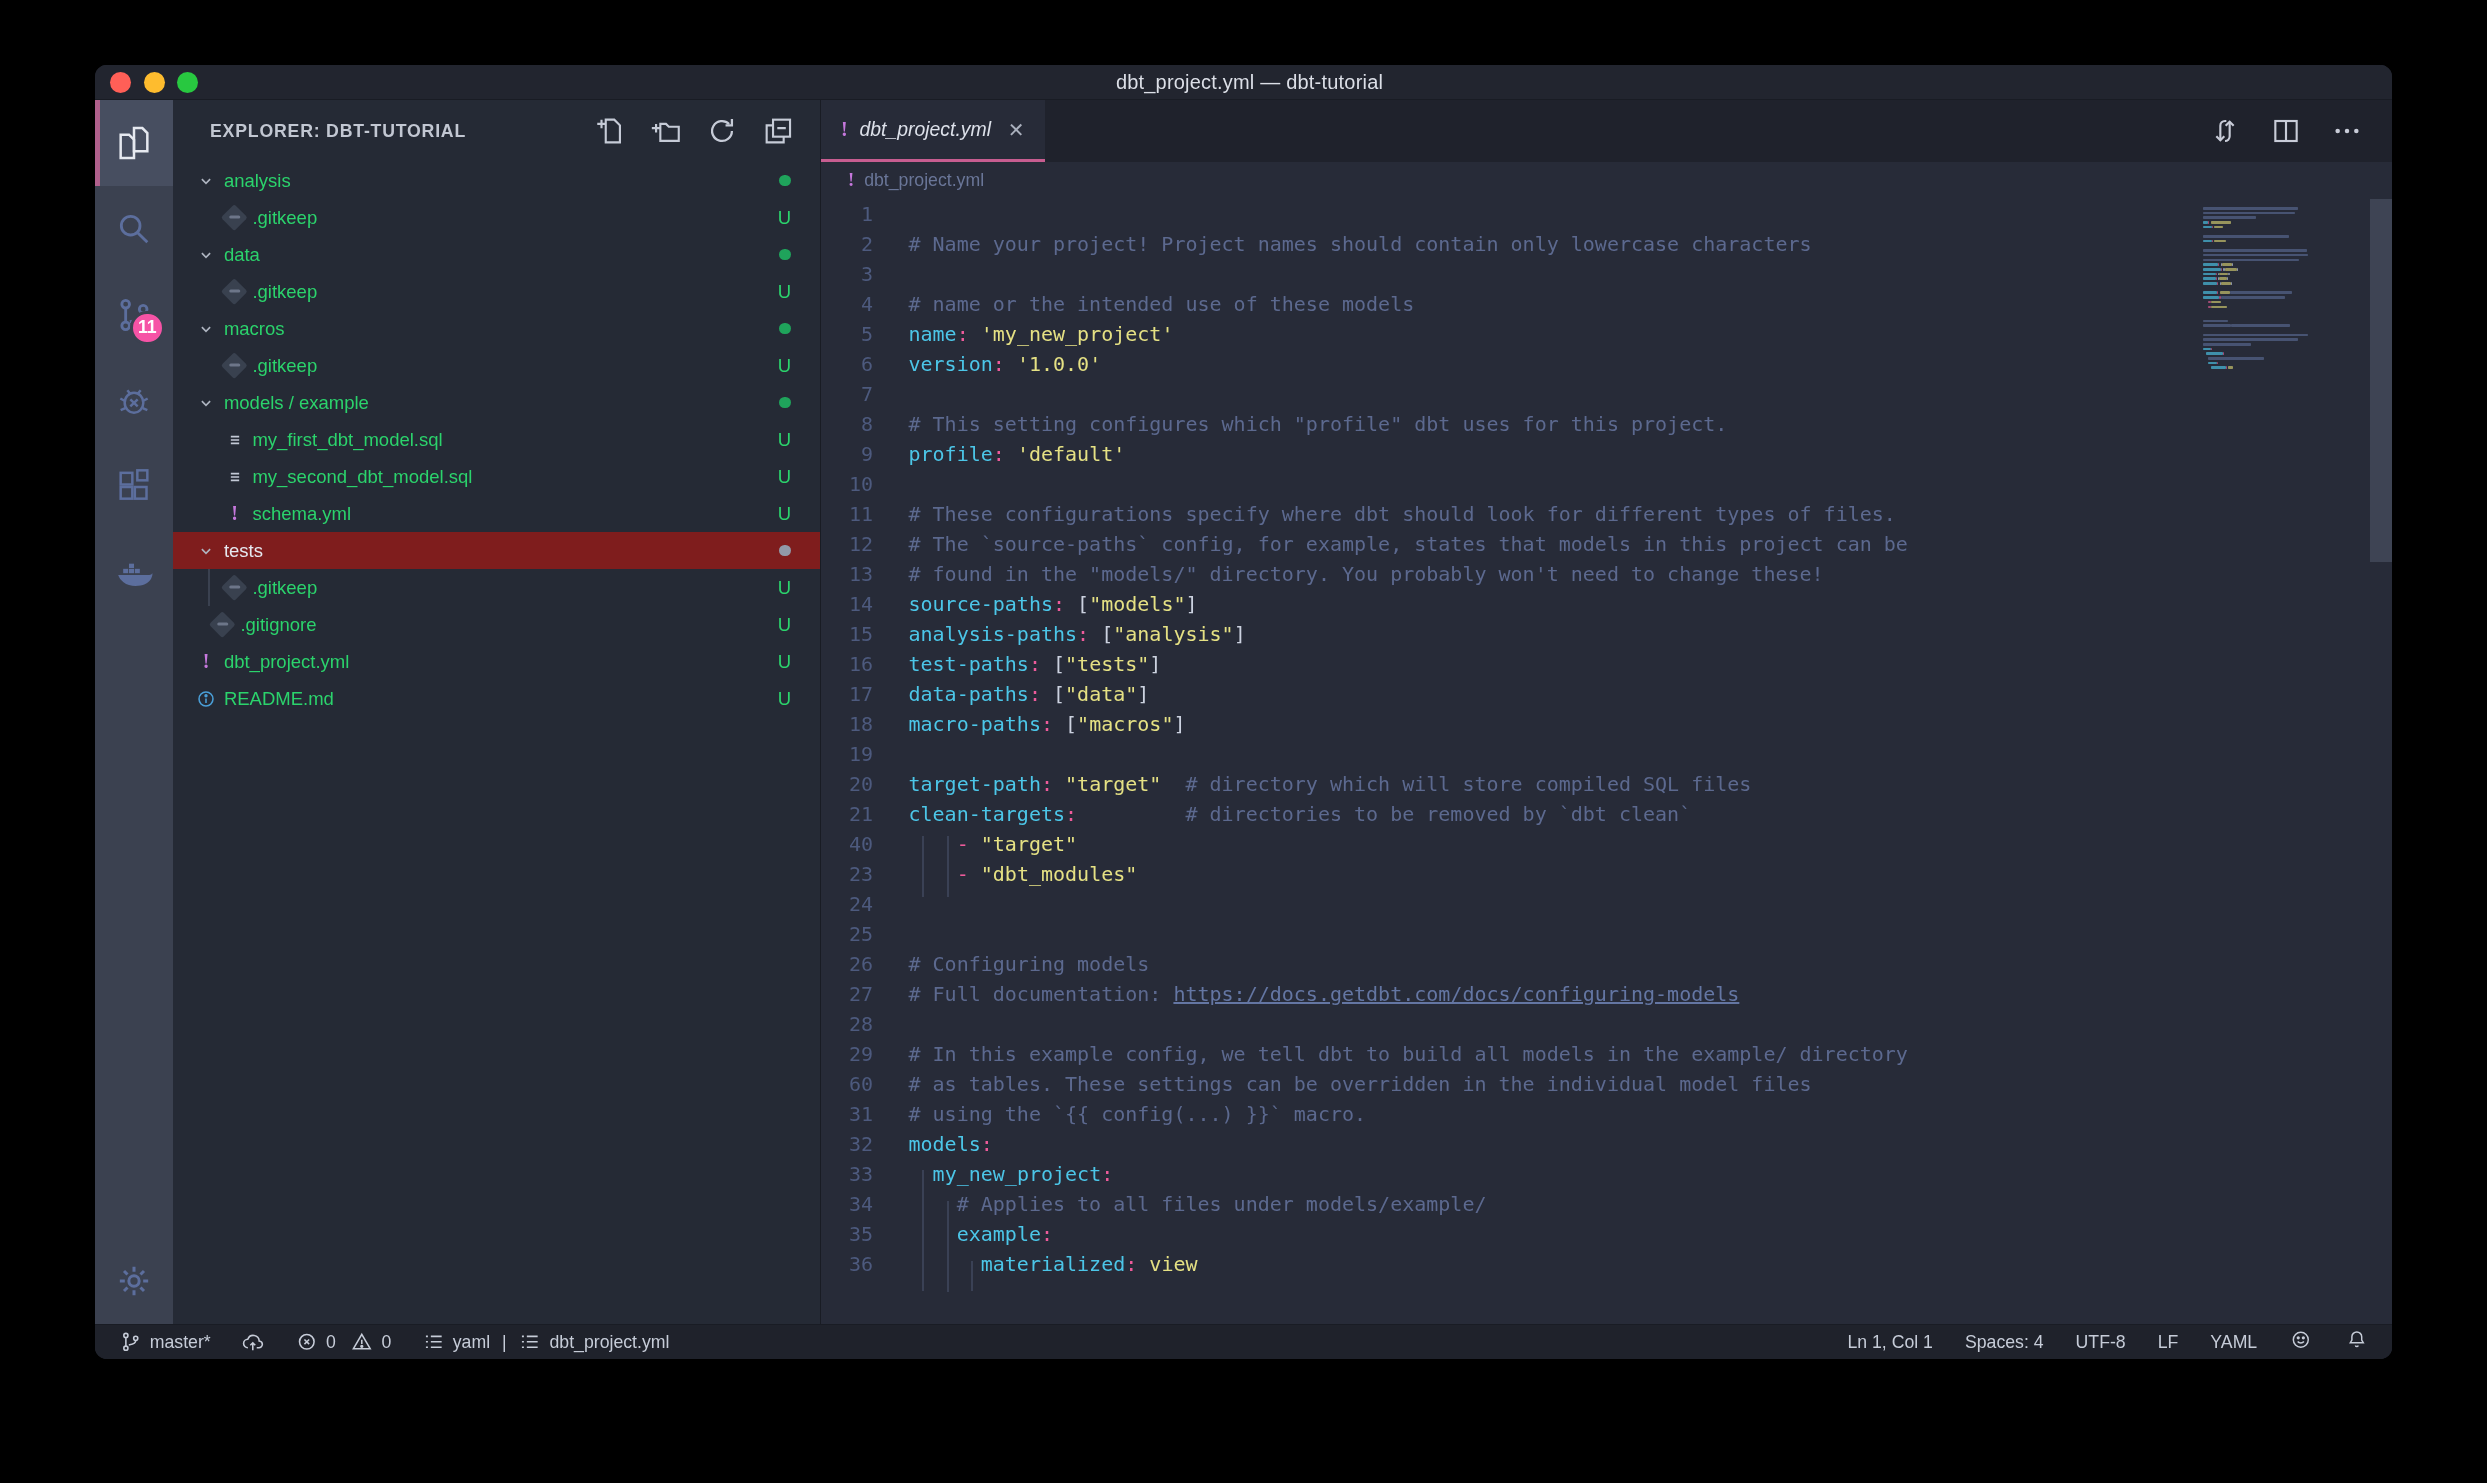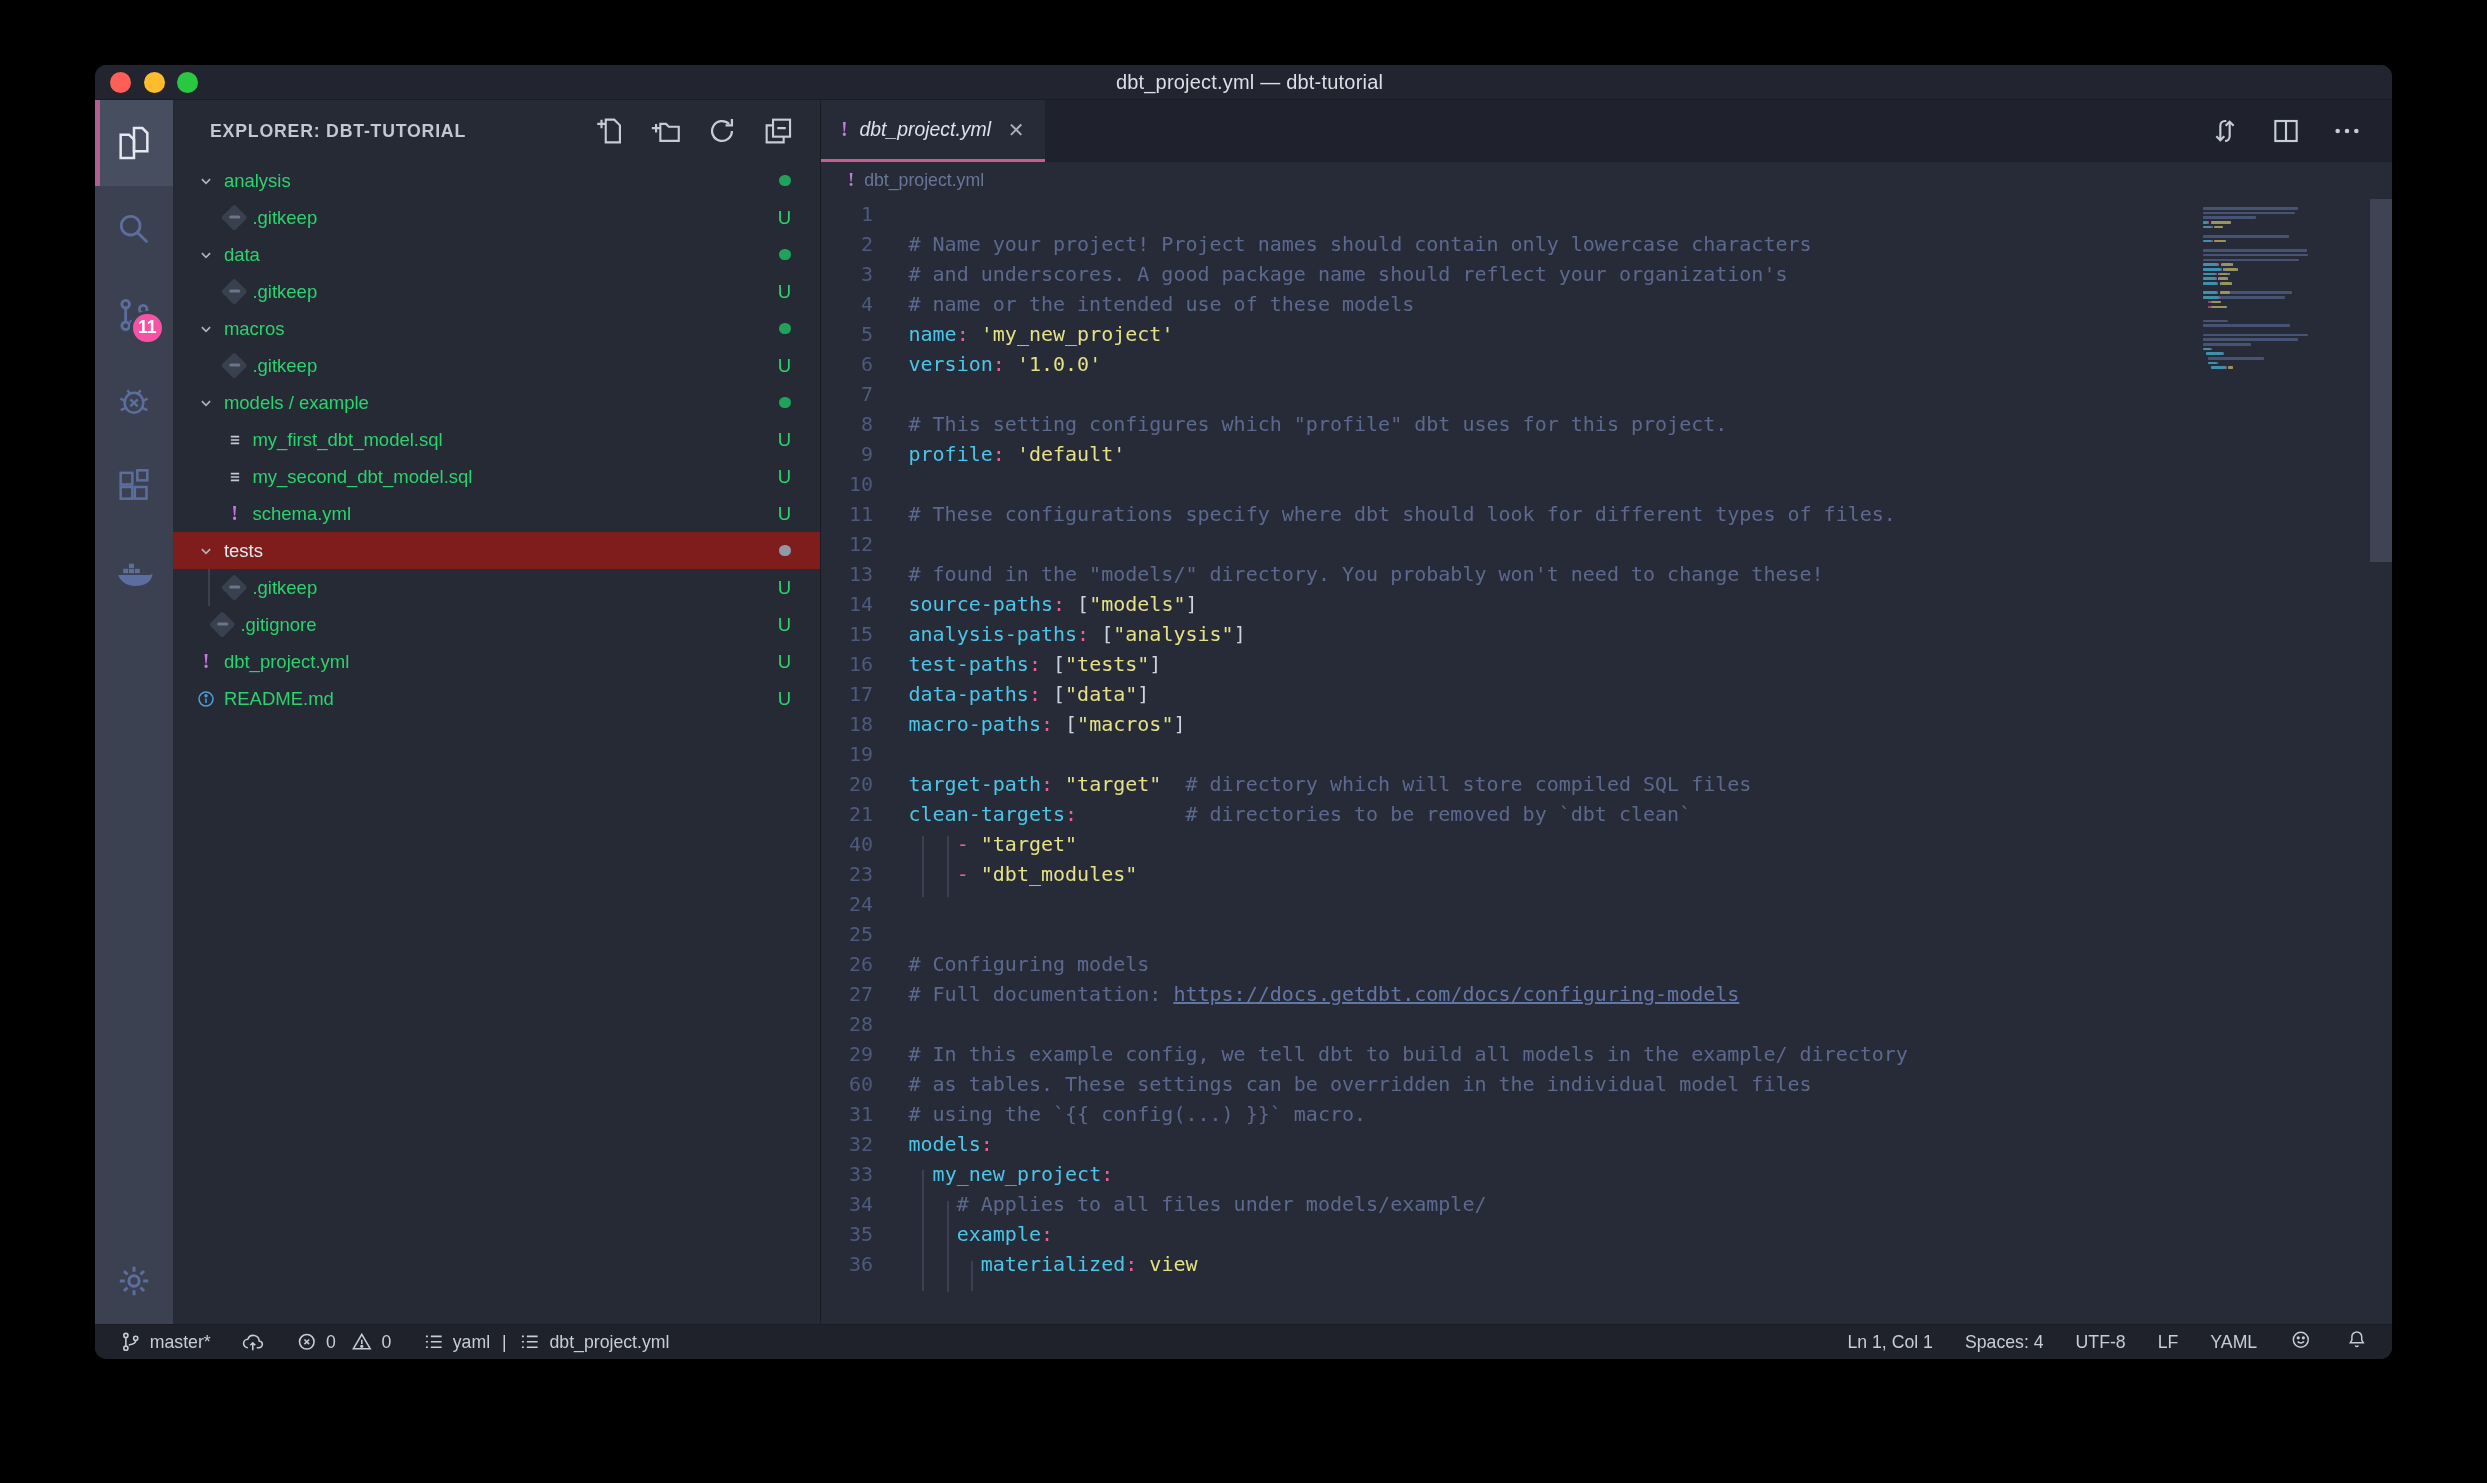--- a/index.html
+++ b/index.html
@@ -346,30 +346,30 @@
           </svg>
         </div>
       </div>
       <div class="breadcrumb">
         <span class="excl">!</span>
         <span>dbt_project.yml</span>
       </div>
       <div class="code" id="code">
           <div class="cl"><span class="ln">1</span><span class="lt"></span></div>
           <div class="cl"><span class="ln">2</span><span class="lt"><span class="tk-c"># Name your project! Project names should contain only lowercase characters</span></span></div>
-          <div class="cl"><span class="ln">3</span><span class="lt"><span class="tk-c"># and underscores. A good package name should reflect your organization's</span></span></div>
+          <div class="cl"><span class="ln">3</span></div>
           <div class="cl"><span class="ln">4</span><span class="lt"><span class="tk-c"># name or the intended use of these models</span></span></div>
           <div class="cl"><span class="ln">5</span><span class="lt"><span class="tk-k">name</span><span class="tk-p">:</span><span class="tk-t"> </span><span class="tk-s">'my_new_project'</span></span></div>
           <div class="cl"><span class="ln">6</span><span class="lt"><span class="tk-k">version</span><span class="tk-p">:</span><span class="tk-t"> </span><span class="tk-s">'1.0.0'</span></span></div>
           <div class="cl"><span class="ln">7</span><span class="lt"></span></div>
           <div class="cl"><span class="ln">8</span><span class="lt"><span class="tk-c"># This setting configures which "profile" dbt uses for this project.</span></span></div>
           <div class="cl"><span class="ln">9</span><span class="lt"><span class="tk-k">profile</span><span class="tk-p">:</span><span class="tk-t"> </span><span class="tk-s">'default'</span></span></div>
           <div class="cl"><span class="ln">10</span><span class="lt"></span></div>
           <div class="cl"><span class="ln">11</span><span class="lt"><span class="tk-c"># These configurations specify where dbt should look for different types of files.</span></span></div>
-          <div class="cl"><span class="ln">12</span></div>
+          <div class="cl"><span class="ln">12</span><span class="lt"><span class="tk-c"># The `source-paths` config, for example, states that models in this project can be</span></span></div>
           <div class="cl"><span class="ln">13</span><span class="lt"><span class="tk-c"># found in the "models/" directory. You probably won't need to change these!</span></span></div>
           <div class="cl"><span class="ln">14</span><span class="lt"><span class="tk-k">source-paths</span><span class="tk-p">:</span><span class="tk-t"> </span><span class="tk-b">[</span><span class="tk-s">"models"</span><span class="tk-b">]</span></span></div>
           <div class="cl"><span class="ln">15</span><span class="lt"><span class="tk-k">analysis-paths</span><span class="tk-p">:</span><span class="tk-t"> </span><span class="tk-b">[</span><span class="tk-s">"analysis"</span><span class="tk-b">]</span></span></div>
           <div class="cl"><span class="ln">16</span><span class="lt"><span class="tk-k">test-paths</span><span class="tk-p">:</span><span class="tk-t"> </span><span class="tk-b">[</span><span class="tk-s">"tests"</span><span class="tk-b">]</span></span></div>
           <div class="cl"><span class="ln">17</span><span class="lt"><span class="tk-k">data-paths</span><span class="tk-p">:</span><span class="tk-t"> </span><span class="tk-b">[</span><span class="tk-s">"data"</span><span class="tk-b">]</span></span></div>
           <div class="cl"><span class="ln">18</span><span class="lt"><span class="tk-k">macro-paths</span><span class="tk-p">:</span><span class="tk-t"> </span><span class="tk-b">[</span><span class="tk-s">"macros"</span><span class="tk-b">]</span></span></div>
           <div class="cl"><span class="ln">19</span><span class="lt"></span></div>
           <div class="cl"><span class="ln">20</span><span class="lt"><span class="tk-k">target-path</span><span class="tk-p">:</span><span class="tk-t"> </span><span class="tk-s">"target"</span><span class="tk-c">  # directory which will store compiled SQL files</span></span></div>
           <div class="cl"><span class="ln">21</span><span class="lt"><span class="tk-k">clean-targets</span><span class="tk-p">:</span><span class="tk-c">         # directories to be removed by `dbt clean`</span></span></div>
           <div class="cl"><span class="ln">40</span><span class="lt"><span class="tk-t">    </span><span class="tk-p">- </span><span class="tk-s">"target"</span></span></div>

